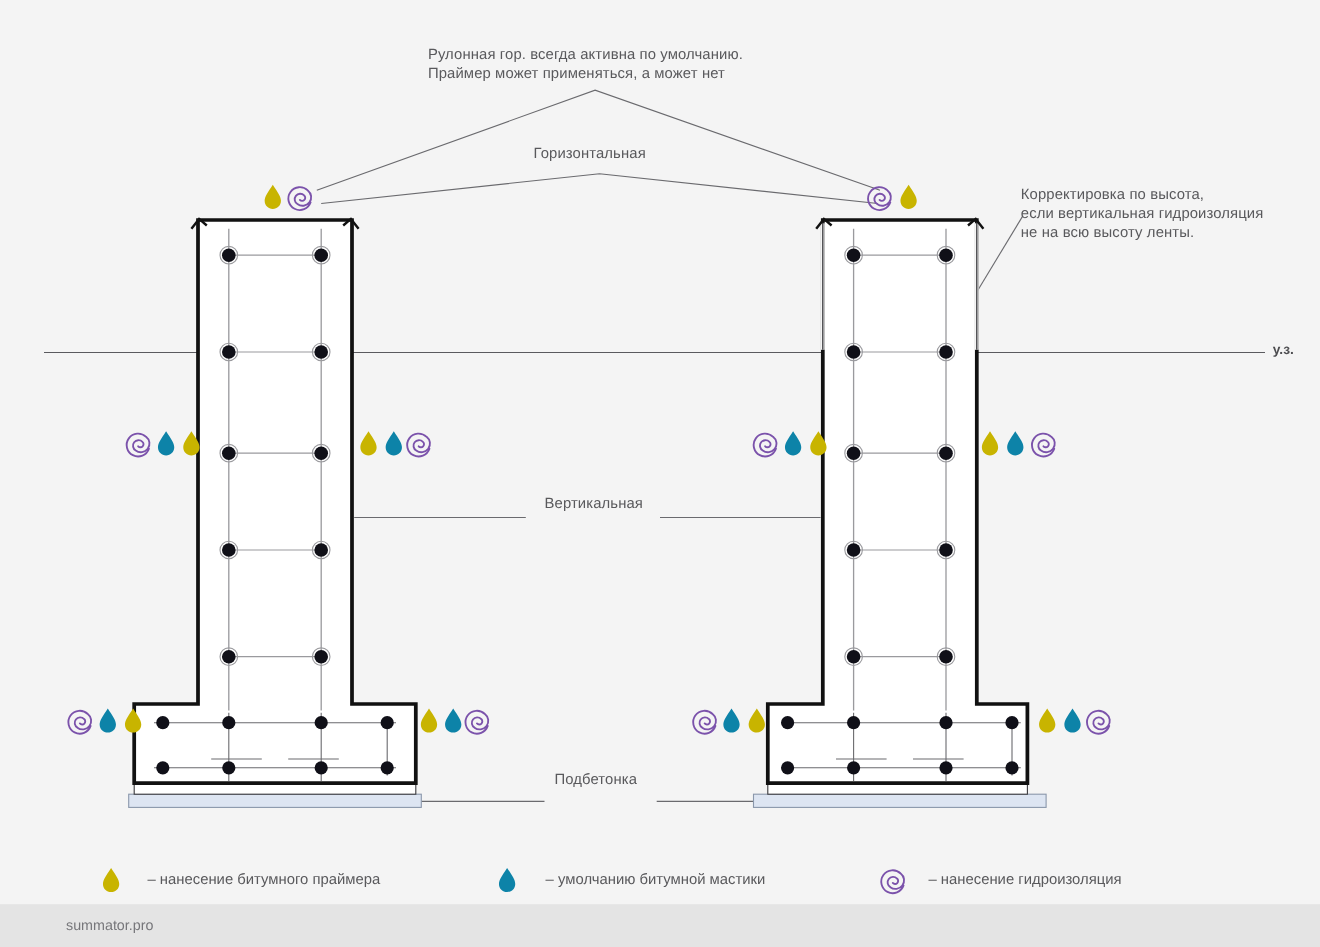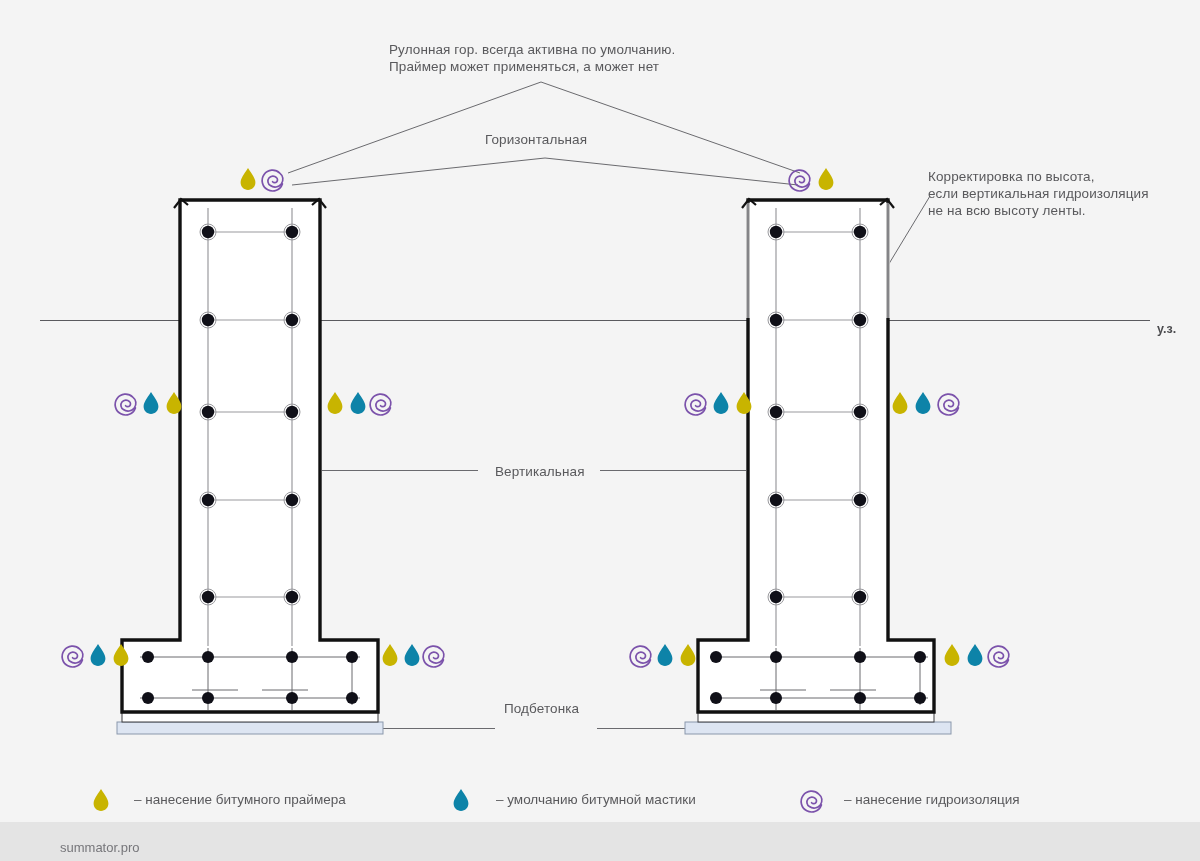--- a/index.html
+++ b/index.html
@@ -18,31 +18,31 @@
     color:#59595c;
     font-size:13.5px;
     line-height:17px;
     white-space:pre;
     letter-spacing:0.1px;
   }
 
   #note-top{left:389px;top:41px;}
   #note-right{left:928px;top:168px;}
   #lab-horiz{left:485px;top:131px;}
-  #lab-vert{left:495px;top:463px;}
+  #lab-vert{left:495px;top:449px;}
   #lab-pod{left:504px;top:700px;}
-  #lab-uz{left:1157px;top:310px;font-size:12.5px;font-weight:bold;color:#4c4c4f;margin-top:11px;}
+  #lab-uz{left:1157px;top:310px;font-size:12.5px;font-weight:bold;color:#4c4c4f;}
 
   #footer{
     position:absolute;left:0;top:822px;width:1200px;height:39px;
     background:#e4e4e4;
   }
   #footer-text{
     position:absolute;left:60px;top:833px;
-    font-size:13px;color:#76767a;margin-top:7px;
+    font-size:13px;color:#76767a;
   }
 
   .legend-item{position:absolute;top:788px;height:26px;}
   .legend-item .txt{
     position:absolute;left:34px;top:4px;
     font-size:13.5px;color:#59595c;white-space:pre;margin-left:12px;
   }
   #legend-0{left:88px;}
   #legend-1{left:450px;}
   #legend-2{left:798px;}

